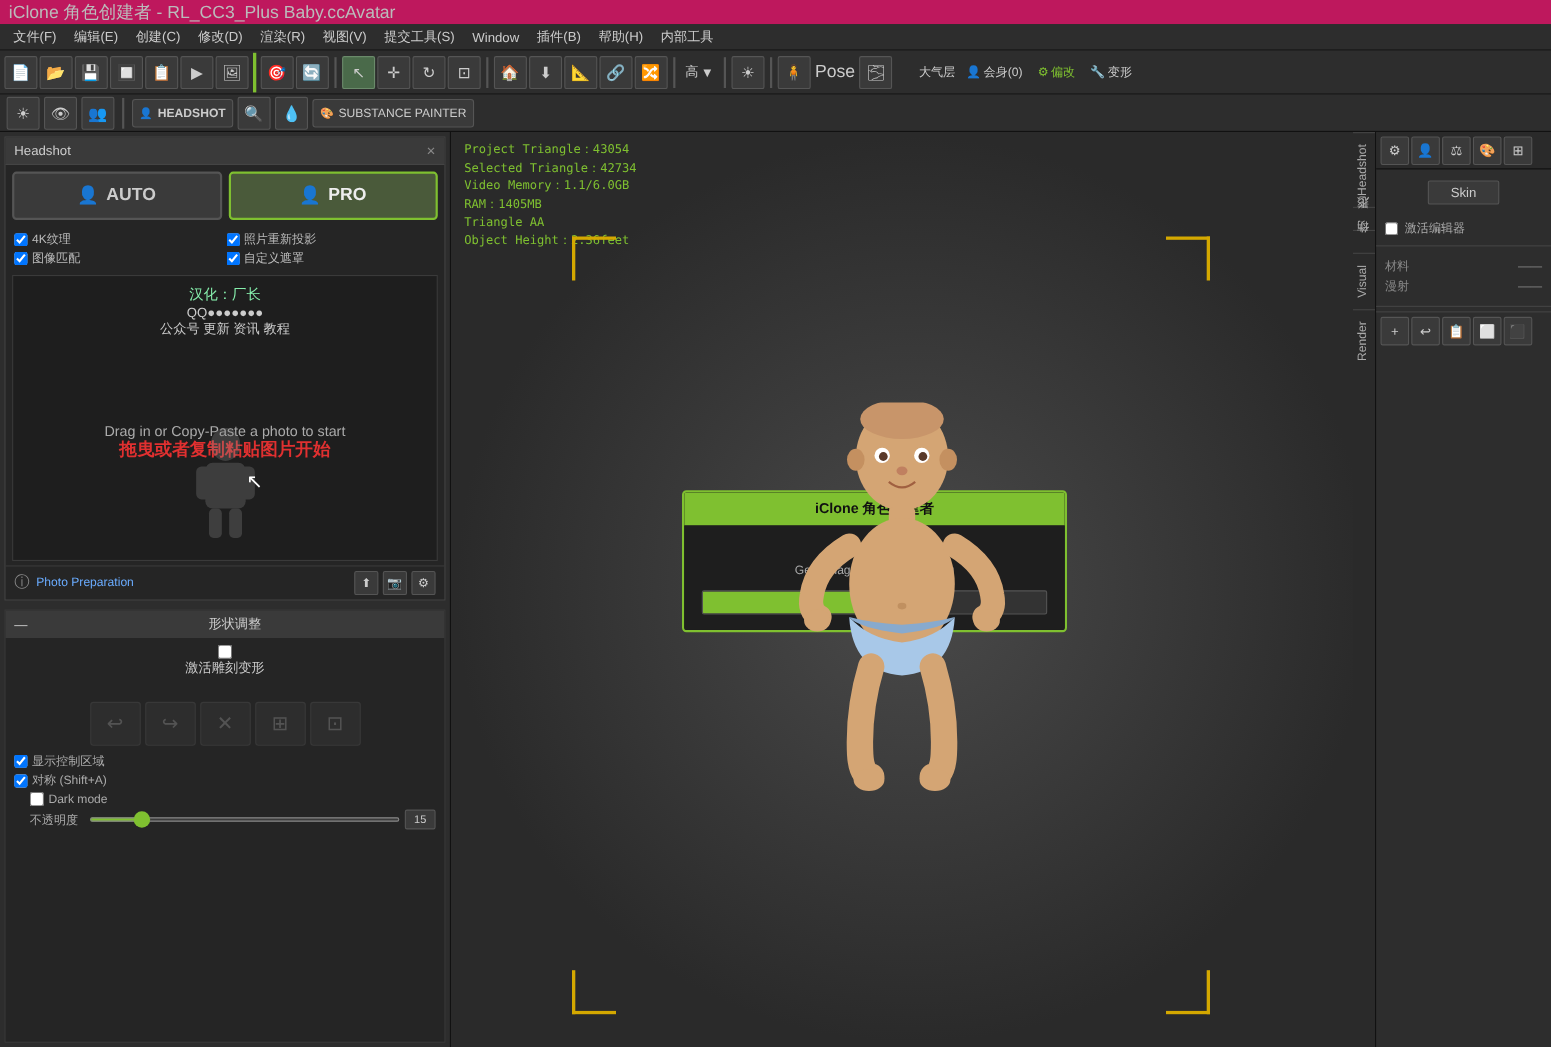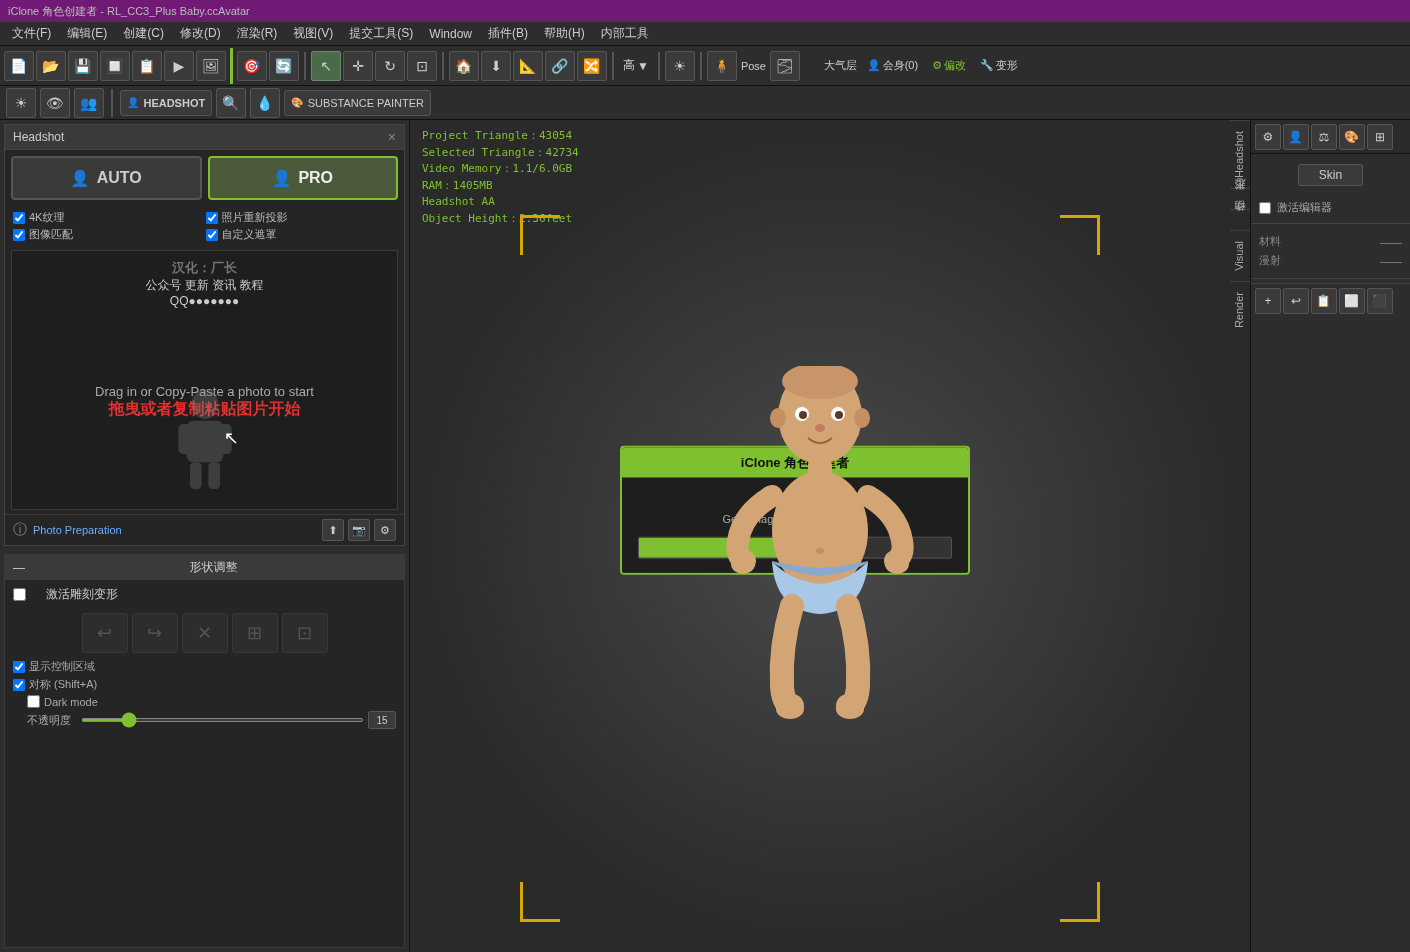--- a/index.html
+++ b/index.html
@@ -10,26 +10,26 @@
       font-family: 'Microsoft YaHei', Arial, sans-serif;
       font-size: 12px;
       color: #ccc;
       overflow: hidden;
       position: relative;
     }
 
     
     #title-bar {
       height: 22px;
-      background: #701a75;
+      background: #be185d;
       display: flex;
       align-items: center;
       padding: 0 8px;
       color: #bbb;
-      font-size: 11px;
+      font-size: 16px;
     }
 
     
     #menu-bar {
       height: 24px;
       background: #2d2d2d;
       display: flex;
       align-items: center;
       padding: 0 4px;
       border-bottom: 1px solid #111;
@@ -198,22 +198,22 @@
       overflow: hidden;
     }
     #drop-area-watermark {
       position: absolute;
       top: 8px;
       left: 0; right: 0;
       text-align: center;
     }
     #drop-watermark-title {
       font-size: 13px;
-      color: #737373;
-      font-weight: bold;
+      color: #86efac;
+      font-weight: normal;
     }
     #drop-watermark-qq {
       font-size: 12px;
       color: #ccc;
     }
     #drop-watermark-sub {
       font-size: 12px;
       color: #ccc;
     }
     #drop-area-main-text {
@@ -304,22 +304,23 @@
       font-size: 12px;
       flex: 1;
       text-align: center;
     }
     #shape-adjust-body {
       padding: 6px 8px;
     }
     #sculpt-checkbox-row {
       display: flex;
       align-items: center;
-      gap: 20px;
-      margin-bottom: 10px;
+      gap: 0;
+      margin-bottom: 22px;
+      flex-direction: column;
     }
     #sculpt-buttons {
       display: flex;
       gap: 4px;
       margin-bottom: 6px;
       justify-content: center;
     }
     .sculpt-btn {
       width: 46px;
       height: 40px;
@@ -660,21 +661,21 @@
   <div class="toolbar-btn">🔀</div>
   <div class="toolbar-separator"></div>
   <div style="padding: 0 4px; color: #ccc; font-size: 12px; display: flex; align-items: center; gap: 2px;">
     <span>高</span>
     <span>▼</span>
   </div>
   <div class="toolbar-separator"></div>
   <div class="toolbar-btn">☀</div>
   <div class="toolbar-separator"></div>
   <div class="toolbar-btn">🧍</div>
-  <span style="color:#ccc;font-size:11px;padding:0 2px;">Pose</span>
+  <span style="color:#ccc;font-size:16px;padding:0 2px;">Pose</span>
   <div class="toolbar-btn">🌫</div>
   <span style="color:#ccc;font-size:11px;padding:0 2px;margin-left:20px;">大气层</span>
   <div style="padding: 0 6px; color: #ccc; font-size: 11px; display: flex; align-items: center; gap: 2px;">
     <span>👤</span>
     <span>会身(0)</span>
   </div>
   <div style="padding: 0 6px; color: #7fc030; font-size: 11px; display: flex; align-items: center; gap: 2px;">
     <span>⚙</span>
     <span>偏改</span>
   </div>
@@ -737,22 +738,22 @@
         </div>
         <div class="option-item">
           <input type="checkbox" checked="" style="">
           <span>自定义遮罩</span>
         </div>
       </div>
 
       <div id="photo-drop-area">
         <div id="drop-area-watermark">
           <div id="drop-watermark-title">汉化：厂长</div>
+          <div id="drop-watermark-qq">QQ●●●●●●●</div>
           <div id="drop-watermark-sub">公众号 更新 资讯 教程</div>
-          <div id="drop-watermark-qq">QQ●●●●●●●</div>
         </div>
 
         <svg id="drop-area-silhouette" viewBox="0 0 80 120" fill="#888">
           <ellipse cx="40" cy="18" rx="16" ry="18"></ellipse>
           <rect x="18" y="38" width="44" height="50" rx="8"></rect>
           <rect x="8" y="42" width="16" height="36" rx="6"></rect>
           <rect x="56" y="42" width="16" height="36" rx="6"></rect>
           <rect x="22" y="88" width="14" height="32" rx="5"></rect>
           <rect x="44" y="88" width="14" height="32" rx="5"></rect>
         </svg>
@@ -812,21 +813,21 @@
   </div>
 
   <div id="center-panel">
     <div id="viewport-bg"></div>
 
     <div id="stats-overlay">
       <div>Project Triangle：43054</div>
       <div>Selected Triangle：42734</div>
       <div>Video Memory：1.1/6.0GB</div>
       <div>RAM：1405MB</div>
-      <div>Headshot AA</div>
+      <div>Triangle AA</div>
       <div>Object Height：2.36feet</div>
     </div>
 
     <div id="side-tabs-left">
       <div class="side-tab">Headshot</div>
       <div class="side-tab">形态</div>
       <div class="side-tab">动作</div>
       <div class="side-tab">Visual</div>
       <div class="side-tab">Render</div>
     </div>

